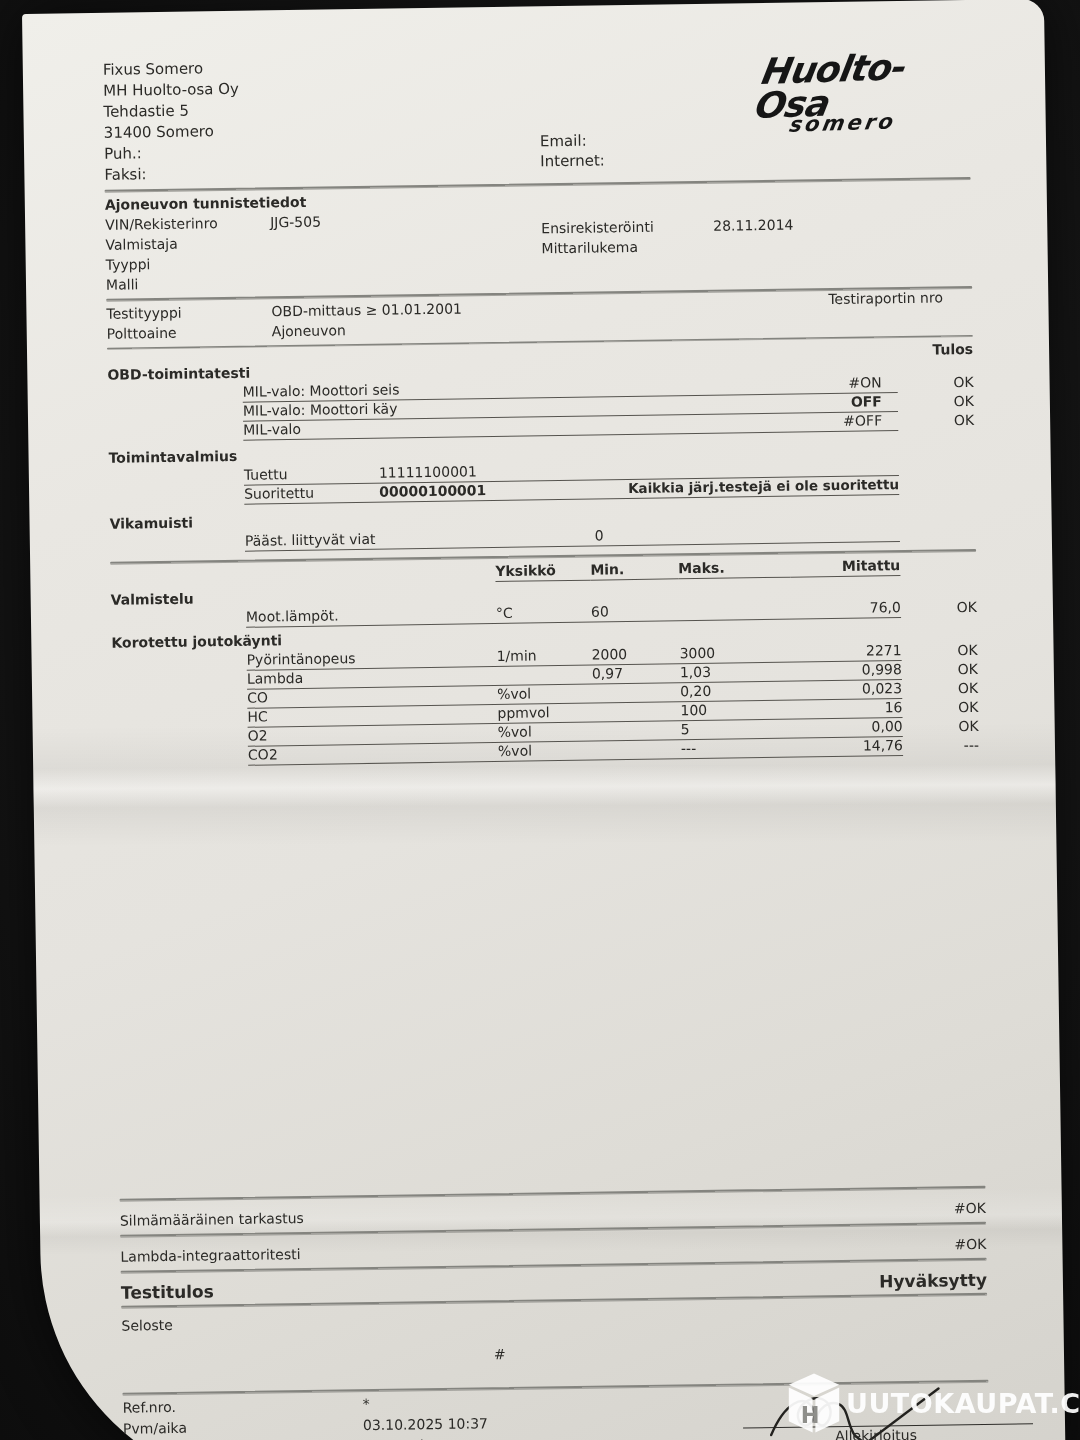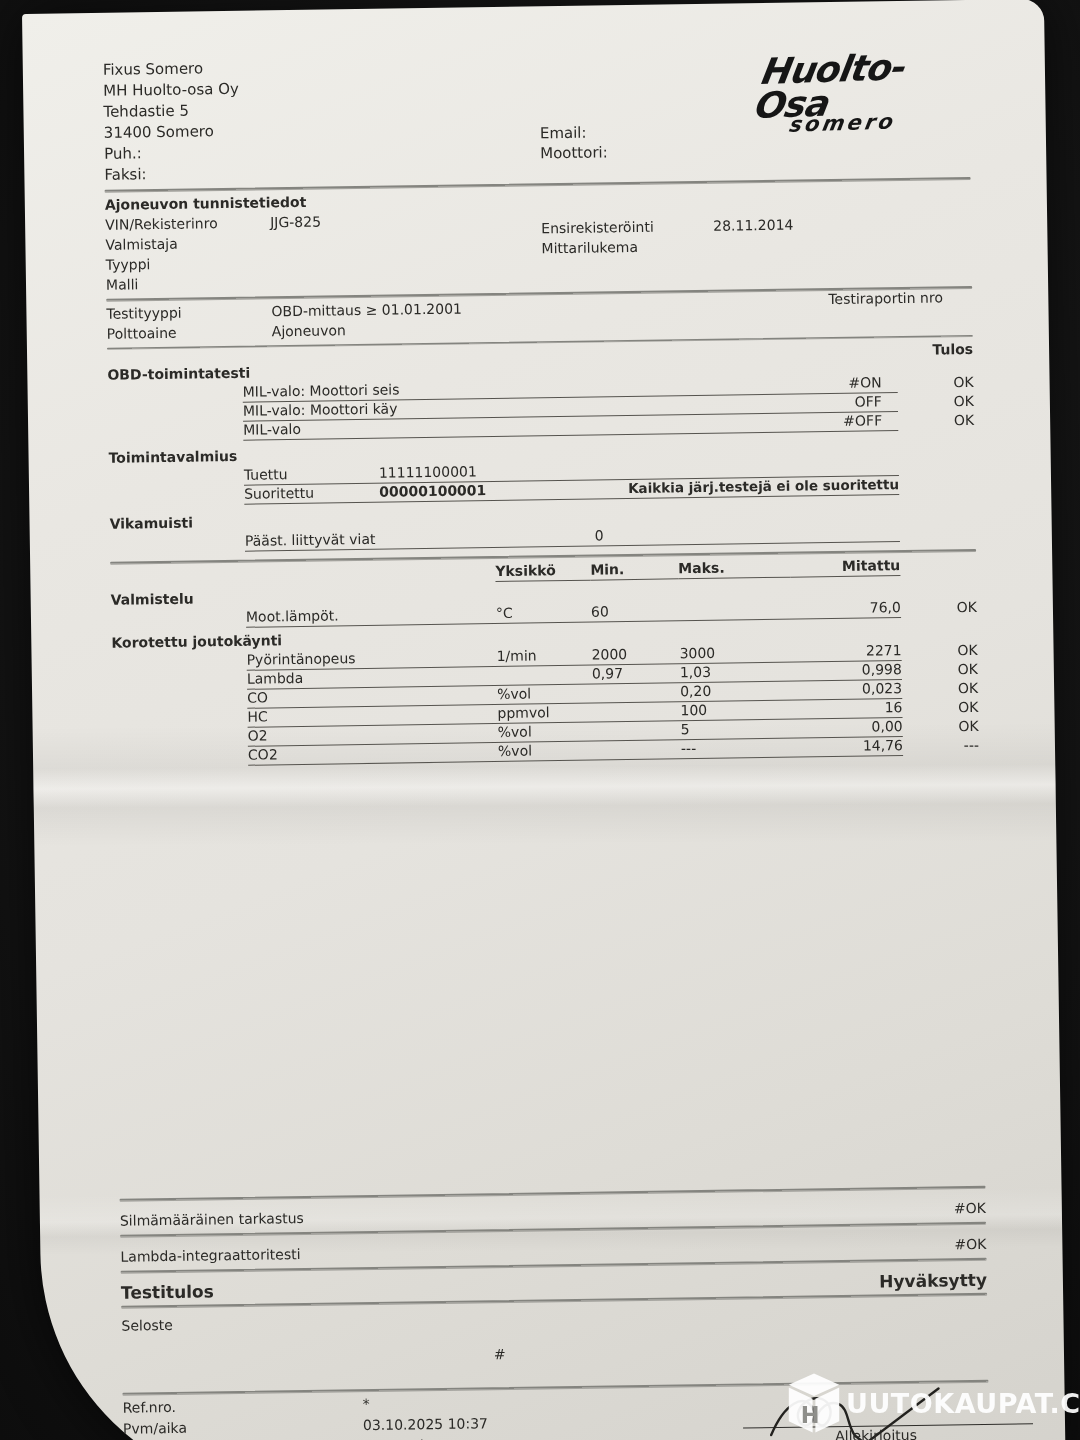--- a/index.html
+++ b/index.html
@@ -26,21 +26,21 @@
   .content{position:relative;padding:48px 56px 0 80px;width:866px;font-size:14px;line-height:19px;}
 
   .b{font-weight:700;}
   .rule{height:3px;background:linear-gradient(to bottom,#84847f 0 55%,#a3a29d 55% 100%);margin:3px 0;border-radius:1px;}
   .rule.thin{height:2px;}
   .thinline{border-bottom:1.4px solid #55534e;}
 
   
   .hdr{display:flex;position:relative;}
   .addr div{height:21px;font-size:15px;}
-  .contact{position:absolute;left:436px;bottom:16px;}
+  .contact{position:absolute;left:436px;bottom:8px;}
   .contact div{height:20px;font-size:15px;}
   .logo{position:absolute;left:655px;top:2px;transform:skewX(-13deg) rotate(-1deg);color:#161616;}
   .logo .l1{font-size:36px;font-weight:800;font-style:italic;letter-spacing:-1px;line-height:34px;}
   .logo .l2{font-size:21px;font-weight:800;font-style:italic;margin:-7px 0 0 38px;letter-spacing:3px;line-height:20px;}
 
   
   .lvrow{display:flex;height:20px;}
   .lvrow .lab{width:165px;}
   .sect{position:relative;}
   .absblk{position:absolute;}
@@ -90,35 +90,35 @@
       <div class="addr">
         <div>Fixus Somero</div>
         <div>MH Huolto-osa Oy</div>
         <div>Tehdastie 5</div>
         <div>31400 Somero</div>
         <div>Puh.:</div>
         <div>Faksi:</div>
       </div>
       <div class="contact">
         <div>Email:</div>
-        <div>Moottori:</div>
+        <div>Internet:</div>
       </div>
       <div class="logo">
         <div class="l1">Huolto-Osa</div>
         <div class="l2">somero</div>
       </div>
     </div>
 
     <div class="rule"></div>
 
     <div class="sect">
       <div class="title-row">Ajoneuvon tunnistetiedot</div>
       <div class="lvrow">
           <span class="lab">VIN/Rekisterinro</span>
-          <span>JJG-825</span>
+          <span>JJG-505</span>
         </div>
       <div class="lvrow">
           <span class="lab">Valmistaja</span>
         </div>
       <div class="lvrow">
           <span class="lab">Tyyppi</span>
         </div>
       <div class="lvrow">
           <span class="lab">Malli</span>
         </div>
@@ -155,21 +155,21 @@
     <div class="drow">
       <div class="box thinline">
           <span>MIL-valo: Moottori seis</span>
           <span style="margin-left:auto;padding-right:16px;">#ON</span>
         </div>
       <div class="res">OK</div>
     </div>
     <div class="drow">
       <div class="box thinline">
           <span>MIL-valo: Moottori käy</span>
-          <span style="margin-left:auto;padding-right:16px;">OFF</span>
+          <span style="margin-left:auto;padding-right:16px;font-weight:bold;">OFF</span>
         </div>
       <div class="res">OK</div>
     </div>
     <div class="drow">
       <div class="box thinline">
           <span>MIL-valo</span>
           <span style="margin-left:auto;padding-right:16px;">#OFF</span>
         </div>
       <div class="res">OK</div>
     </div>

